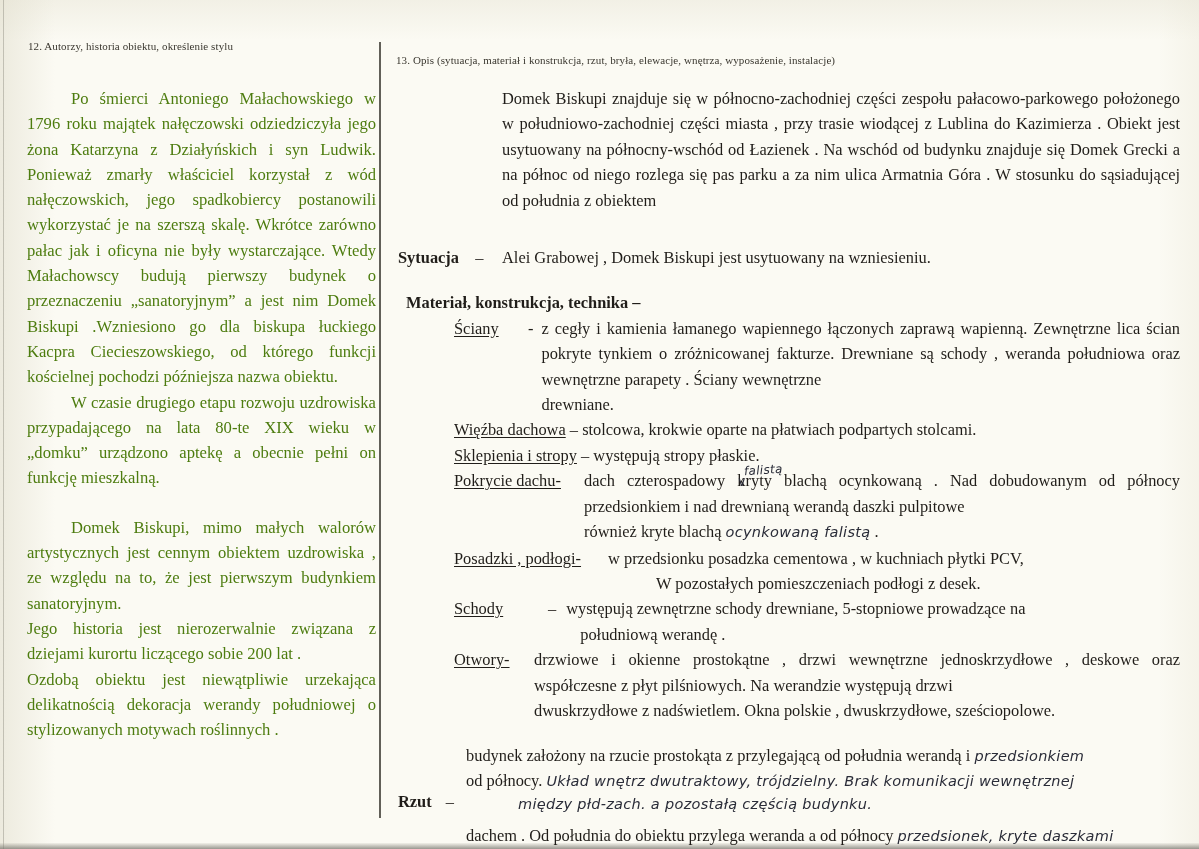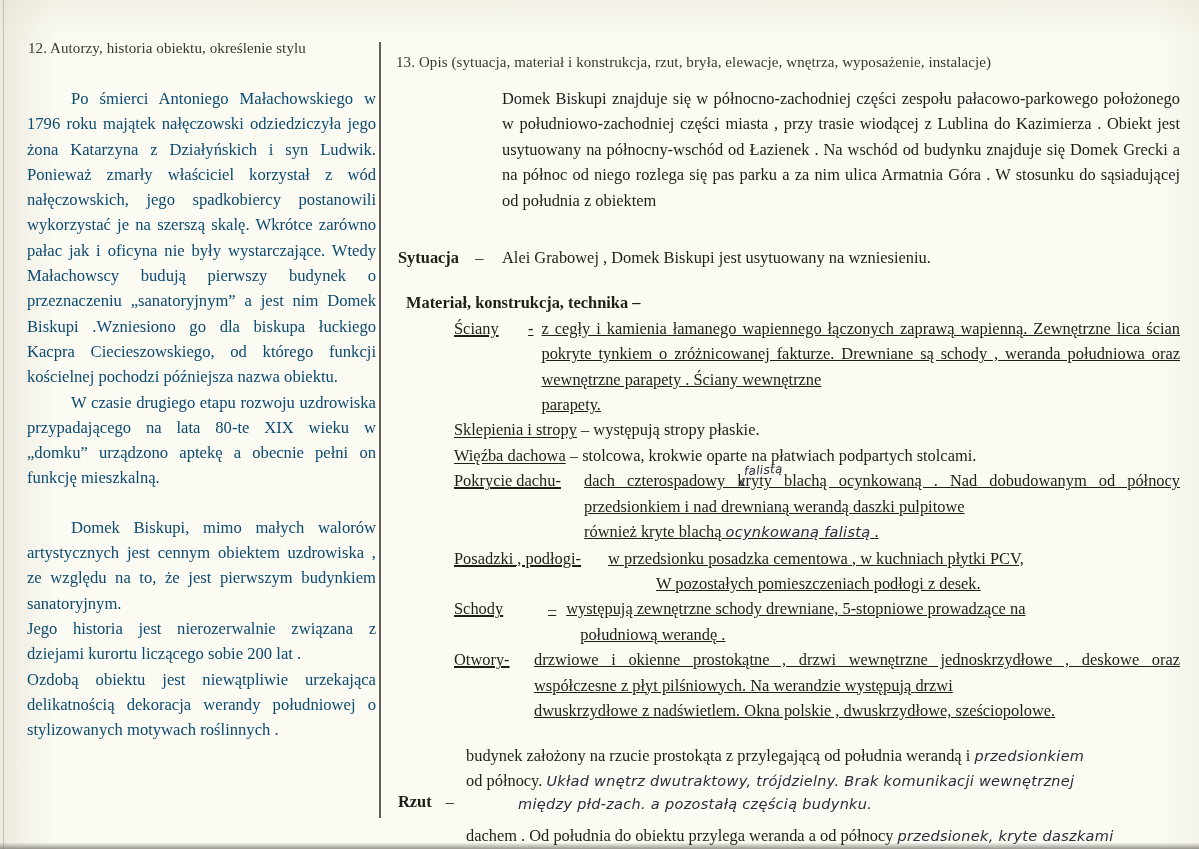--- a/index.html
+++ b/index.html
@@ -37,21 +37,21 @@
   .left-edge {
     position: absolute;
     top: 0; bottom: 0; left: 3px;
     width: 1px;
     background: rgba(150,147,136,0.5);
   }
 
   
   .col-head {
     position: absolute;
-    font-size: 15px;
+    font-size: 11px;
     color: #3a372f;
     letter-spacing: 0.1px;
     white-space: nowrap;
   }
   #head-left  { left: 28px;  top: 40px; }
   #head-right { left: 396px; top: 54px; }
 
   
   .divider {
     position: absolute;
@@ -63,21 +63,21 @@
   }
 
   
   .col-left {
     position: absolute;
     left: 27px;
     top: 86px;
     width: 349px;
     font-size: 16.6px;
     line-height: 25.3px;
-    color: #0c4a6e;
+    color: #4d7c0f;
     text-align: justify;
     text-justify: inter-word;
   }
   .col-left p { margin: 0; }
   .col-left p.indent { text-indent: 44px; }
   .col-left p.gap { margin-top: 24px; }
 
   
   .col-right {
     position: absolute;
@@ -113,21 +113,20 @@
     font-weight: bold;
     margin-top: 20px;
     margin-left: 8px;
   }
 
   
   .sub {
     display: flex;
     align-items: flex-start;
     margin-left: 56px;
-    text-decoration: underline;
   }
   .sub-term {
     flex: 0 0 auto;
     text-decoration: underline;
     text-underline-offset: 2px;
     white-space: nowrap;
   }
   .sub-body {
     flex: 1 1 auto;
     text-align: justify;
@@ -200,34 +199,34 @@
       </div>
     </div>
 
     <div class="section-title">Materiał, konstrukcja, technika –</div>
 
     <div class="sub">
       <div class="sub-term w-sciany">Ściany</div>
       <div style="flex:0 0 auto;padding:0 8px">-</div>
       <div class="sub-body">
         <span>z cegły i kamienia łamanego wapiennego łączonych zaprawą wapienną. Zewnętrzne lica ścian pokryte tynkiem o zróżnicowanej fakturze. Drewniane są schody , weranda  południowa oraz wewnętrzne parapety . Ściany wewnętrzne</span>
-        <div class="last-line">parapety.</div>
-      </div>
+        <div class="last-line">drewniane.</div>
+      </div>
+    </div>
+
+    <div style="margin-left:56px">
+      <span class="inline-term">Więźba dachowa</span>
+      <span>–</span>
+      <span>stolcowa, krokwie oparte na płatwiach podpartych stolcami.</span>
     </div>
 
     <div style="margin-left:56px">
       <span class="inline-term">Sklepienia i stropy</span>
       <span>–</span>
       <span>występują stropy płaskie.</span>
-    </div>
-
-    <div style="margin-left:56px">
-      <span class="inline-term">Więźba dachowa</span>
-      <span>–</span>
-      <span>stolcowa, krokwie oparte na płatwiach podpartych stolcami.</span>
     </div>
 
     <div class="sub" style="position:relative">
       <div class="sub-term w-pokrycie">Pokrycie  dachu-</div>
       <div class="sub-body" style="padding-left:8px">
         <span>dach czterospadowy kryty blachą ocynkowaną . Nad dobudowanym od północy przedsionkiem i  nad drewnianą werandą  daszki pulpitowe</span>
         <div class="last-line">
           <span>również  kryte blachą</span>
           <span class="hw">ocynkowaną falistą</span>
           <span>.</span>

